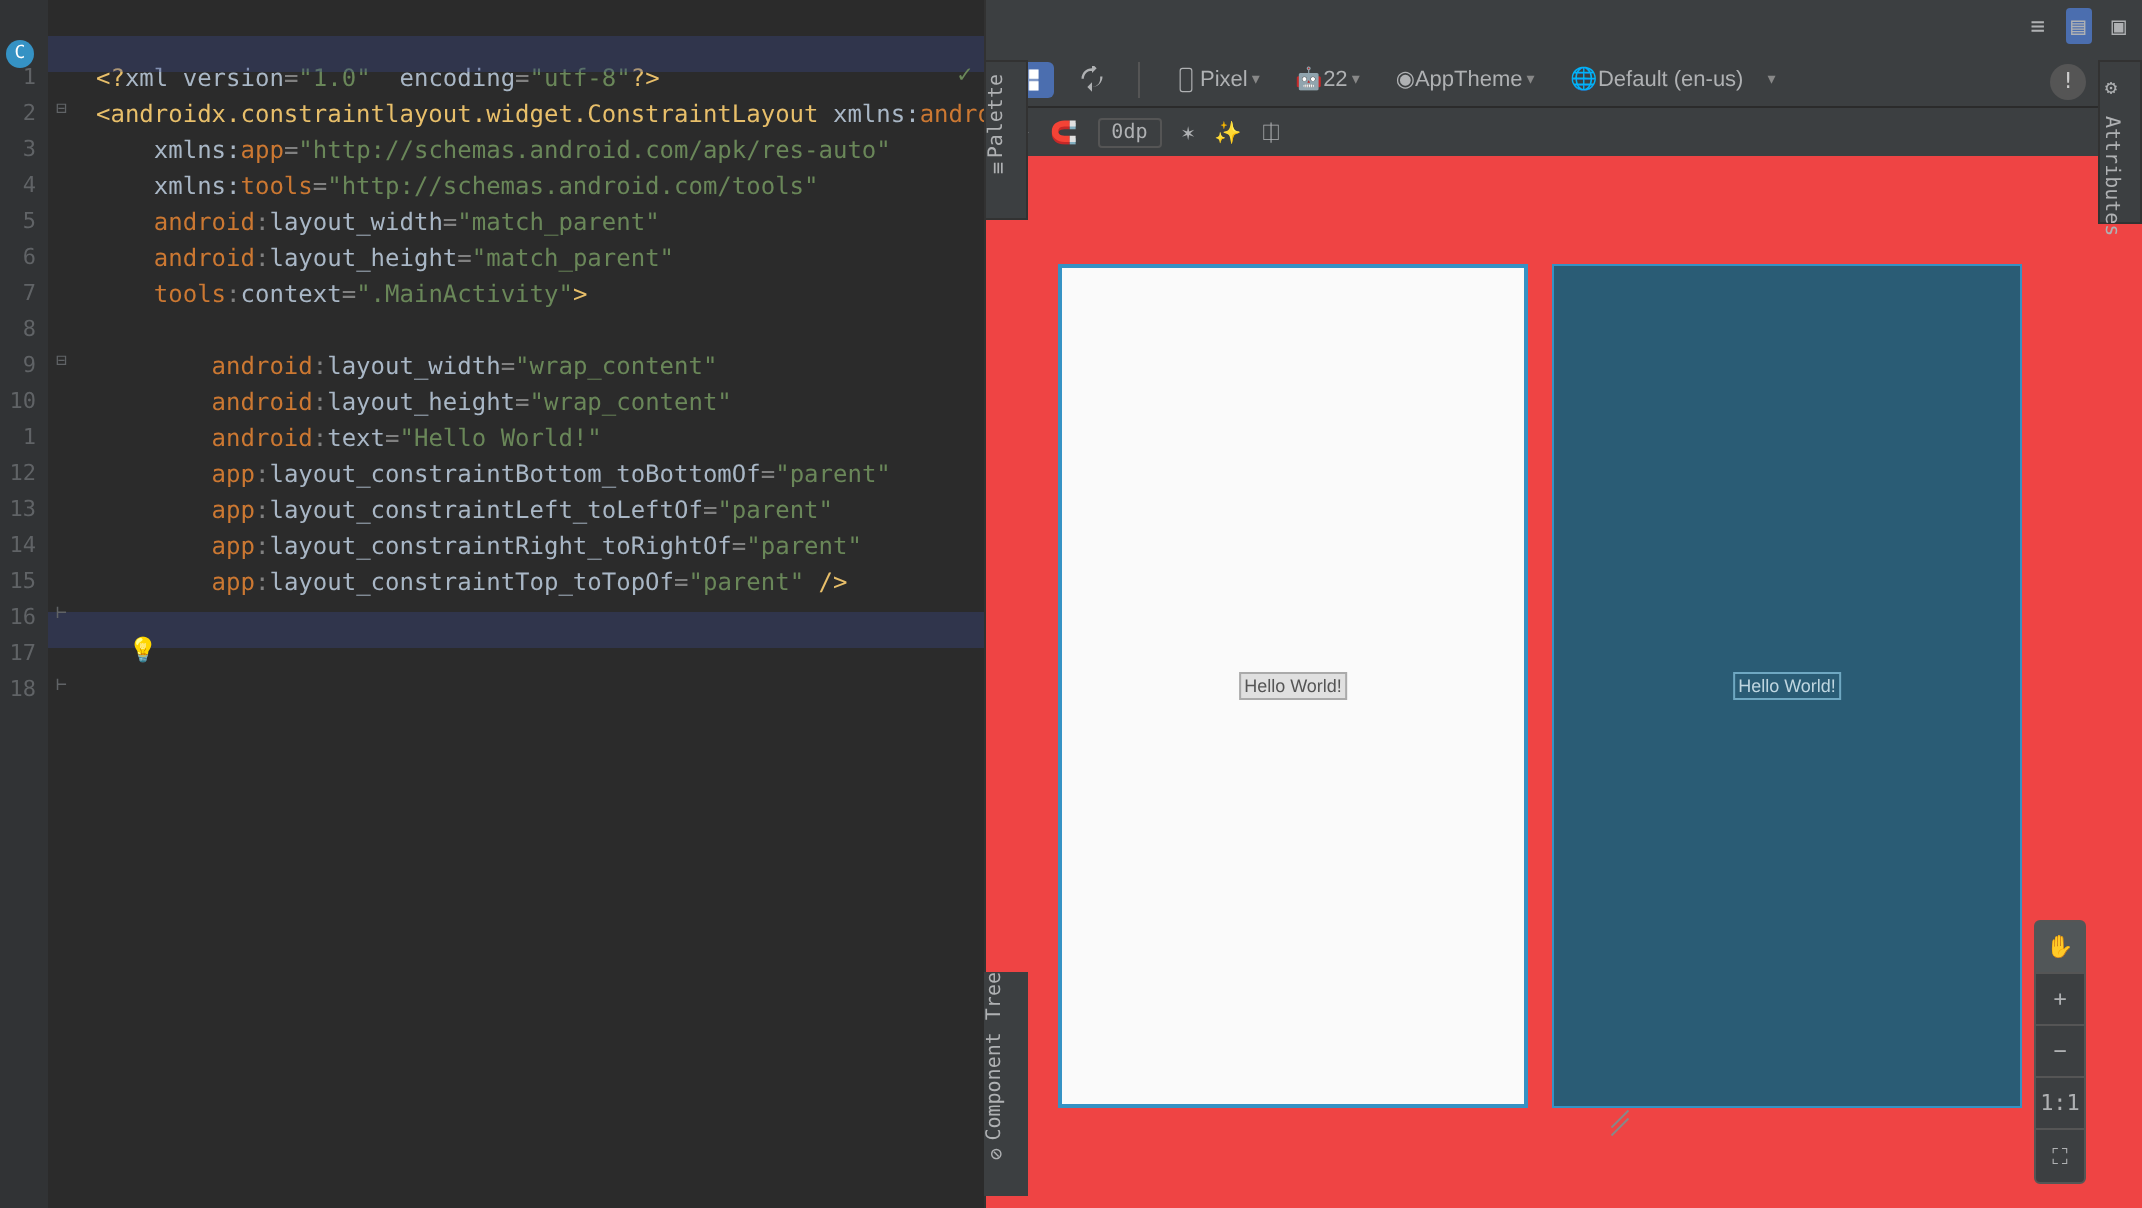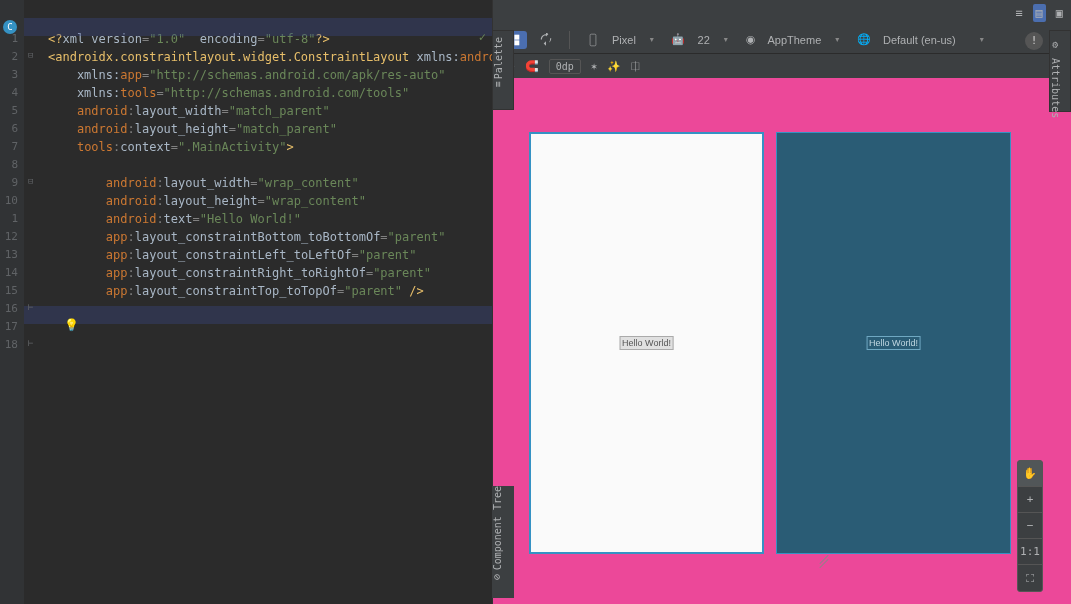--- a/index.html
+++ b/index.html
@@ -30,31 +30,31 @@
 .top-icons .active { background:#4b6eaf; border-radius:2px; padding:2px 3px; }
 .palette-tab { position:absolute; top:30px; left:492px; width:22px; height:80px; background:#3c3f41; border:1px solid #323232; }
 .palette-tab span { writing-mode:vertical-rl; font-size:10px; color:#afb1b3; display:block; margin-top:6px; transform:rotate(180deg); }
 .comptree-tab { position:absolute; bottom:6px; left:492px; width:22px; height:112px; background:#3c3f41; }
 .comptree-tab span { writing-mode:vertical-rl; font-size:10px; color:#afb1b3; display:block; transform:rotate(180deg); }
 .attr-tab { position:absolute; top:30px; right:0; width:22px; height:82px; background:#3c3f41; border:1px solid #323232; }
 .attr-tab span { writing-mode:vertical-rl; font-size:10px; color:#afb1b3; display:block; margin-top:8px; }
 
 .design-toolbar { height:28px; background:#3c3f41; border-bottom:1px solid #2b2b2b; display:flex; align-items:center; padding:0 8px; gap:6px; margin-top:26px; }
 .design-toolbar .sep { width:1px; height:18px; background:#555; margin:0 4px; }
-.tb-btn { display:flex; align-items:center; gap:12px; padding:2px 6px; color:#afb1b3; cursor:pointer; font-size:11px; font-family:sans-serif; border-radius:3px;justify-content:flex-end; }
+.tb-btn { display:flex; align-items:center; gap:0; padding:2px 6px; color:#afb1b3; cursor:pointer; font-size:11px; font-family:sans-serif; border-radius:3px;justify-content:flex-end; }
 .tb-btn.sel { background:#4b6eaf; }
 .tb-btn svg { width:14px; height:14px; }
 .chev { font-size:8px; color:#888; margin-left:2px; }
 .android-icon { color:#a4c639; }
 
 .design-toolbar2 { height:24px; background:#3c3f41; display:flex; align-items:center; padding:0 8px; gap:10px; font-size:11px; }
 .design-toolbar2 span { color:#afb1b3; cursor:pointer; }
 .dp-box { border:1px solid #555; padding:1px 6px; border-radius:2px; font-size:10px; }
 
-.canvas-area { flex:1; background:#ec4899; position:relative; overflow:hidden;text-align:right; }
+.canvas-area { flex:1; background:#ef4444; position:relative; overflow:hidden; }
 .device-pair { position:absolute; top:54px; left:36px; display:flex; gap:12px; }
 .device { width:235px; height:422px; position:relative; }
 .device.design { background:#fafafa; border:2px solid #3592c4; }
 .device.blueprint { background:#2a5c75; border:1px solid #3592c4; }
 .hello { position:absolute; top:50%; left:50%; transform:translate(-50%,-50%); font-size:9px; font-family:sans-serif; padding:1px 2px; }
 .device.design .hello { color:#555; background:#e0e0e0; border:1px solid #aaa; }
 .device.blueprint .hello { color:#bfd6e0; border:1px solid #6fa8c2; }
 .resize-handle { position:absolute; bottom:-15px; left:275px; width:14px; height:10px; }
 .resize-handle::before, .resize-handle::after { content:""; position:absolute; width:12px; height:1px; background:#888; transform:rotate(-45deg); }
 .resize-handle::after { top:4px; }

